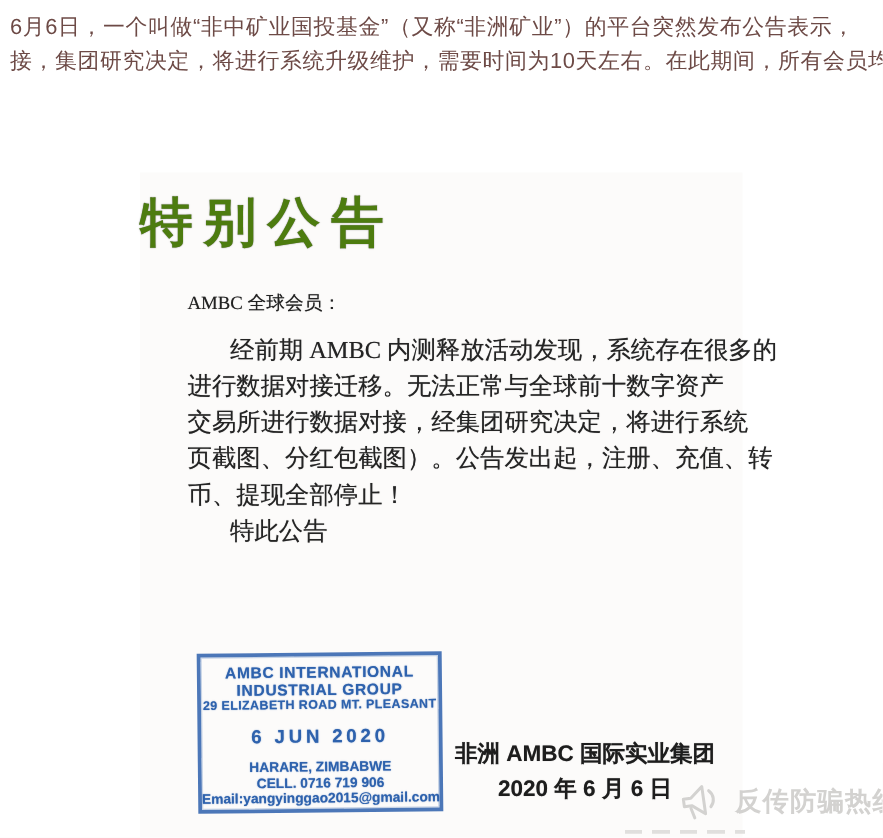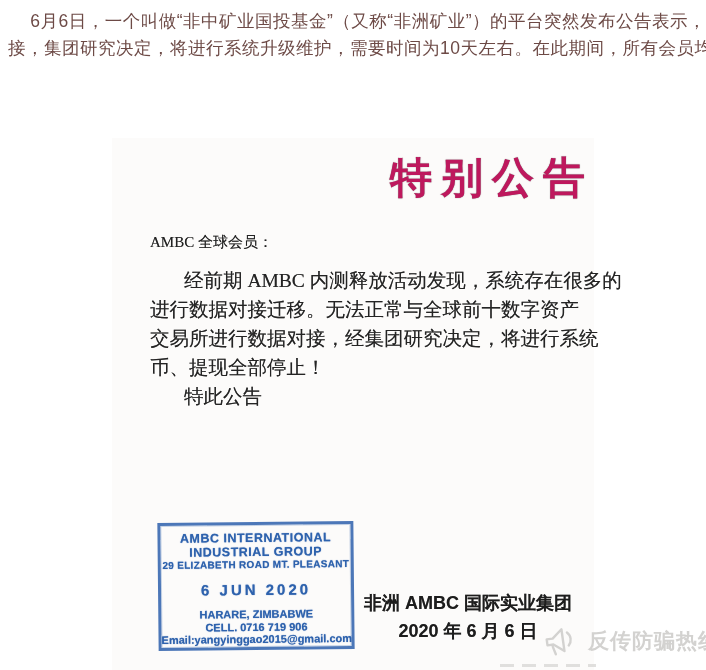--- a/index.html
+++ b/index.html
@@ -12,35 +12,35 @@
   }
   .page{position:absolute;inset:0;}
 
   
   .intro{
     position:absolute;left:8px;top:8px;width:698px;
     color:#6d4a46;
     font-size:17.5px;line-height:27px;
     letter-spacing:0.5px;
   }
-  .intro-line{white-space:nowrap;text-align:right;}
+  .intro-line{white-space:nowrap;}
 
   
   .photo{
     position:absolute;left:112px;top:138px;width:482px;height:532px;
     background:#fcfbfa;
     color:#262626;
   }
   .notice-title{
     position:absolute;left:0;top:12px;width:100%;
-    text-align:right;
+    text-align:left;
     font-family:"Liberation Sans", sans-serif;
     font-weight:bold;
     font-size:42px;letter-spacing:9px;
-    color:#be185d;
+    color:#4d7c0f;
     text-shadow:0 0 1px rgba(0,0,0,.6);
     white-space:nowrap;
   }
   .salutation{
     position:absolute;left:38px;top:95px;
     font-family:"Liberation Serif", serif;
     font-size:15px;color:#222;
     text-shadow:0 0 .6px rgba(0,0,0,.5);
     white-space:nowrap;
   }
@@ -116,20 +116,21 @@
   <div class="photo">
 
     <div class="notice-title">特别公告</div>
 
     <div class="salutation">AMBC 全球会员：</div>
 
     <div class="notice-body">
       <div class="body-line indent">经前期 AMBC 内测释放活动发现，系统存在很多的</div>
       <div class="body-line">进行数据对接迁移。无法正常与全球前十数字资产</div>
       <div class="body-line">交易所进行数据对接，经集团研究决定，将进行系统</div>
+      <div class="body-line">页截图、分红包截图）。公告发出起，注册、充值、转</div>
       <div class="body-line">币、提现全部停止！</div>
       <div class="body-line indent">特此公告</div>
     </div>
 
     <div class="stamp">
       <div class="s-l1">AMBC INTERNATIONAL</div>
       <div class="s-l1">INDUSTRIAL GROUP</div>
       <div class="s-l3">29 ELIZABETH ROAD MT. PLEASANT</div>
       <div class="s-date">6 JUN 2020</div>
       <div class="s-small s-city">HARARE, ZIMBABWE</div>

